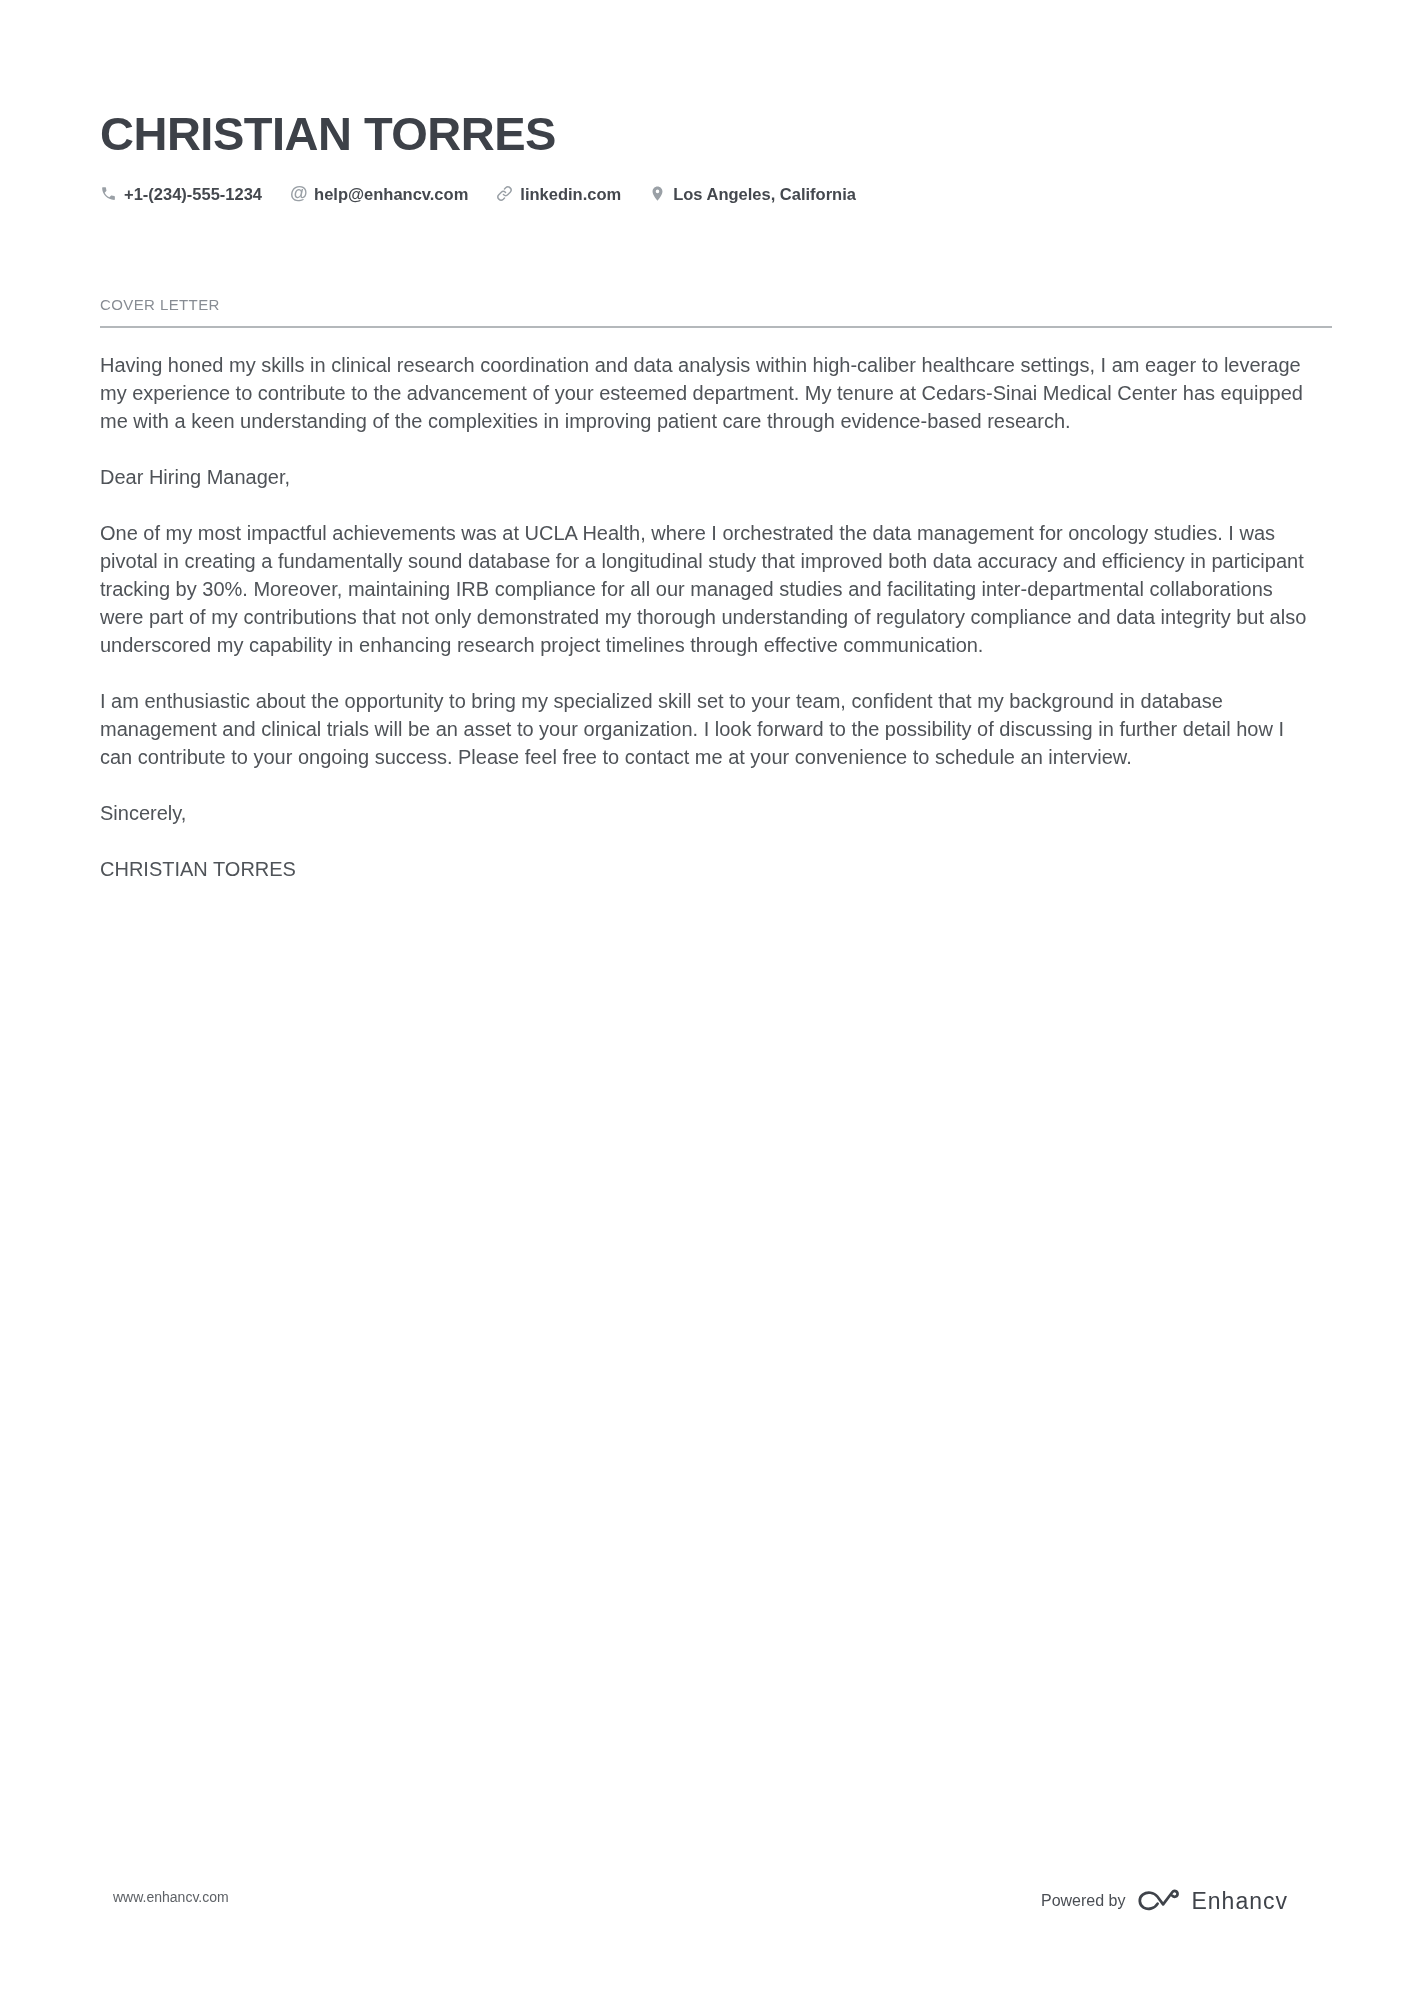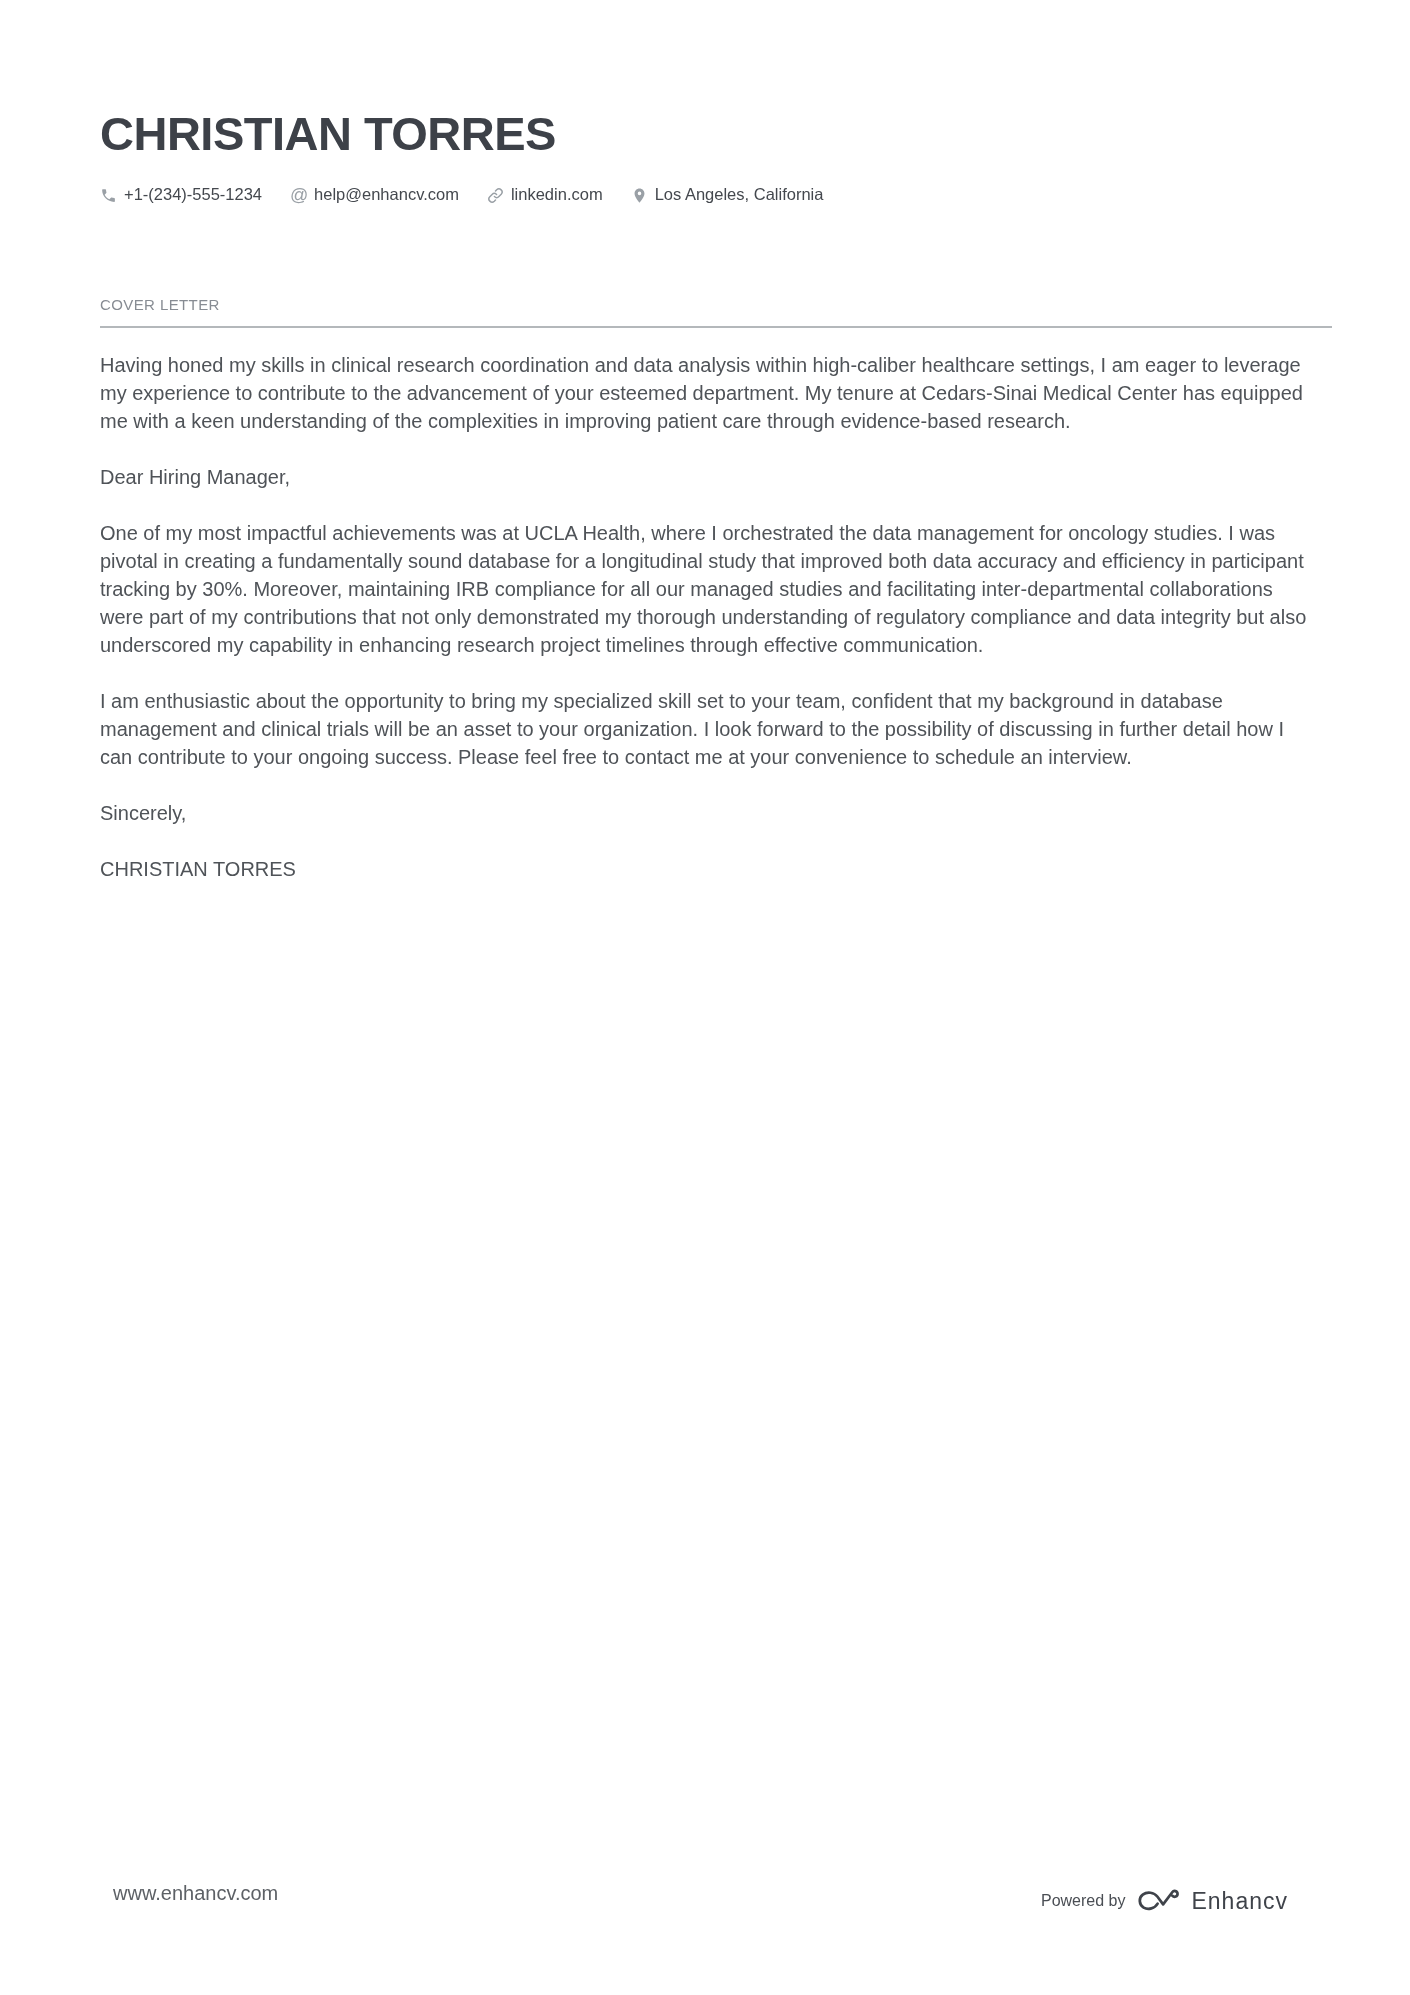--- a/index.html
+++ b/index.html
@@ -34,21 +34,21 @@
     color: #2ab5ce;
   }
   .contact-row {
     margin-top: 26px;
     display: flex;
     align-items: center;
     gap: 28px;
     font-size: 16.5px;
     color: #44484e;
   }
-  .contact-item { display: flex; align-items: flex-end; gap: 7px; }
+  .contact-item { display: flex; align-items: flex-start; gap: 7px; font-weight: bold; }
   .contact-item .ico { width: 17px; height: 17px; color: #9aa0a6; flex: 0 0 auto; }
   .contact-item .ico svg { width: 100%; height: 100%; display: block; }
   .at-glyph { color: #9aa0a6; font-size: 18px; line-height: 17px; }
   .section-label {
     margin-top: 92px;
     font-size: 15px;
     letter-spacing: 0.4px;
     color: #878c93;
     padding-bottom: 13px;
     border-bottom: 2px solid #b4b8bb;
@@ -58,21 +58,21 @@
     width: 1215px;
     font-size: 20px;
     line-height: 28px;
     color: #4f5358;
   }
   .letter-body p { margin: 0 0 28px 0; }
   .footer-left {
     position: absolute;
     left: 113px;
     bottom: 90px;
-    font-size: 20px;
+    font-size: 14px;
     color: #5d6166;
   }
   .footer-right {
     position: absolute;
     right: 122px;
     bottom: 80px;
     display: flex;
     align-items: center;
     gap: 2px;
   }

